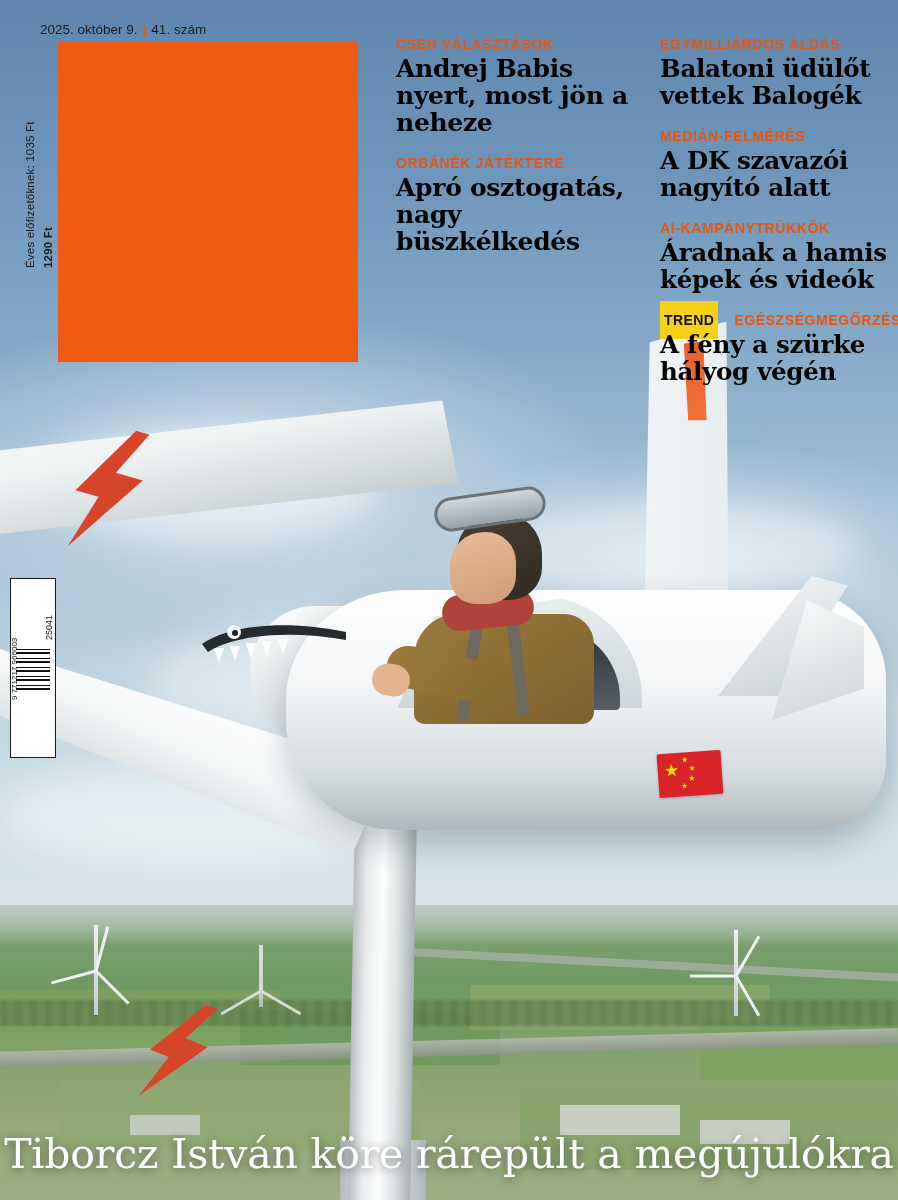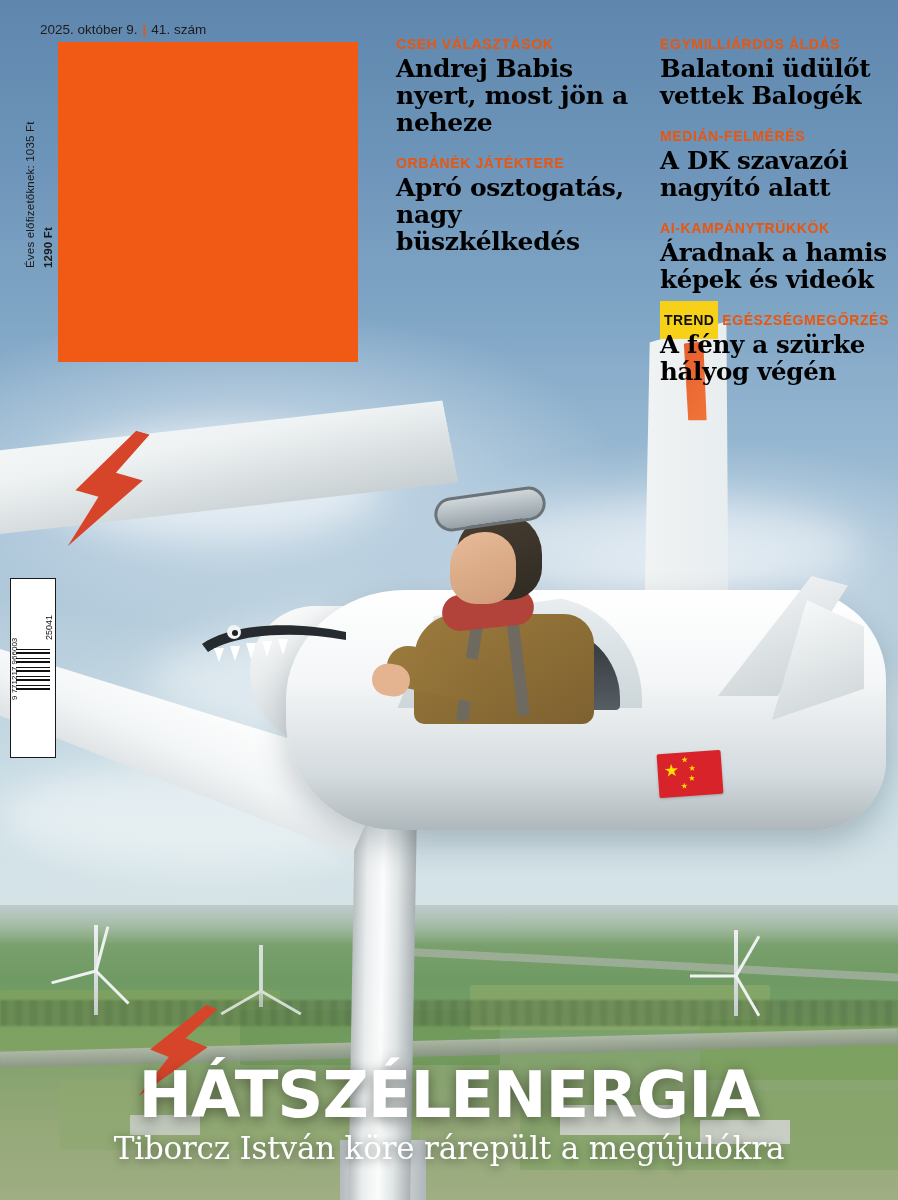--- a/index.html
+++ b/index.html
@@ -283,41 +283,41 @@
   .col { position:absolute; width:240px; }
   .col-left { left:396px; top:36px; }
   .col-right { left:660px; top:36px; }
   .item { margin-bottom:19px; }
   .kicker {
     font-size:14px; font-weight:bold; color:#e8560f;
     letter-spacing:.6px; margin-bottom:3px;
   }
   .kicker .trend-badge {
     background:#f7d117; color:#111; font-weight:bold;
-    padding:11px 4px; margin-right:4px; letter-spacing:.4px;
+    padding:11px 4px; margin-right:16px; letter-spacing:.4px;
   }
   .headline {
     font-family:"DejaVu Serif", serif;
     font-size:25px; line-height:27px; color:#000000; font-weight:bold;
     letter-spacing:-.3px;
   }
   .col-right .headline { font-size:24.5px; }
 
   
   .maintitle {
     position:absolute; left:0; top:1062px; width:898px; text-align:center;
     font-family:"DejaVu Sans", sans-serif;
     font-weight:bold; font-size:64px; line-height:66px; color:#fff;
     letter-spacing:-1px;
     text-shadow:0 3px 14px rgba(0,0,0,.45);
   }
   .subtitle {
     position:absolute; left:0; top:1130px; width:898px; text-align:center;
     font-family:"DejaVu Serif", serif;
-    font-size:31px; color:#fff; letter-spacing:-.2px;
+    font-size:41px; color:#fff; letter-spacing:-.2px;
     text-shadow:0 2px 10px rgba(0,0,0,.45);
   }
 </style>
 </head>
 <body>
 
 <div class="cover">
 
   <div class="sky"></div>
   <div class="cloud c1"></div>
@@ -461,16 +461,15 @@
     <div class="item">
       <div class="kicker">AI-KAMPÁNYTRÜKKÖK</div>
       <div class="headline">Áradnak a hamis képek és videók</div>
     </div>
     <div class="item">
       <div class="kicker"><span class="trend-badge">TREND</span><span>EGÉSZSÉGMEGŐRZÉS</span></div>
       <div class="headline">A fény a szürke hályog végén</div>
     </div>
   </div>
 
-  <div class="maintitle">HÁTSZÉLENERGIA</div>
   <div class="subtitle">Tiborcz István köre rárepült a megújulókra</div>
 
 </div>
 
 </body></html>

